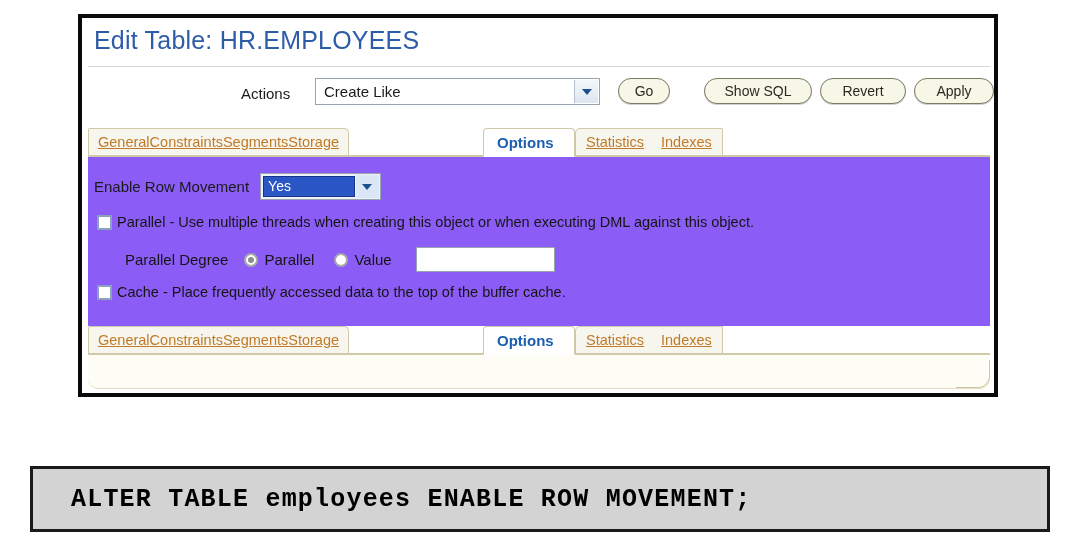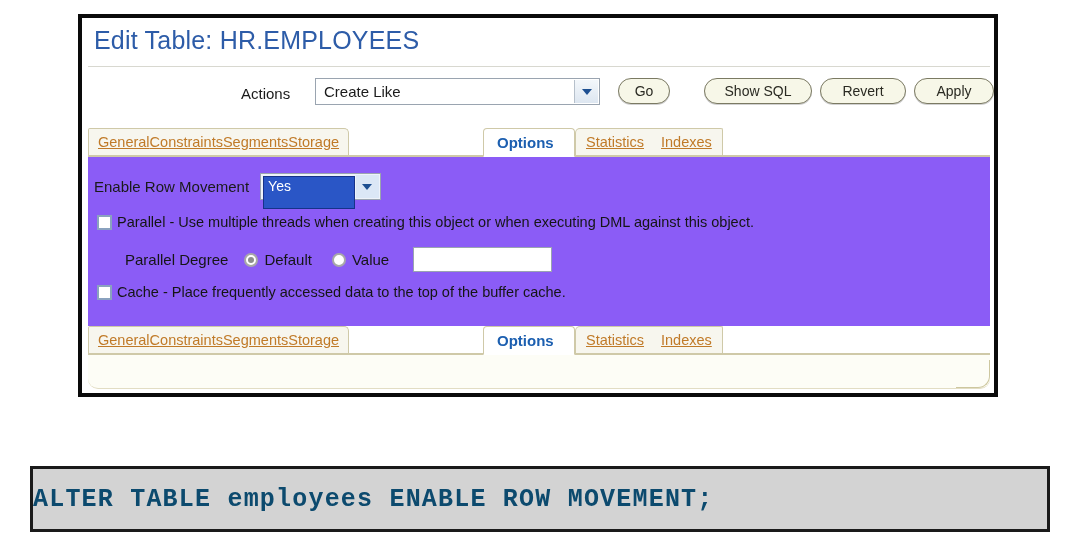--- a/index.html
+++ b/index.html
@@ -233,21 +233,21 @@
     height: 27px;
     border: 1px solid #9aa4b0;
     background: #eef3fa;
     box-sizing: border-box;
   }
   #row-movement-select-field {
     position: absolute;
     left: 2px;
     top: 2px;
     width: 92px;
-    height: 33px;
+    height: 21px;
     background: #2a56c6;
     border: 1px solid #16328a;
     box-sizing: border-box;
     color: #ffffff;
     font-size: 14px;
     line-height: 19px;
     padding-left: 4px;
     white-space: nowrap;
   }
   #row-movement-select-arrow {
@@ -372,26 +372,28 @@
     top: 466px;
     width: 1020px;
     height: 66px;
     background: #d3d3d3;
     border: 3px solid #1a1a1a;
     box-sizing: border-box;
     display: flex;
     align-items: center;
   }
   #sql-text {
+    padding-left: 22px;
     font-family: "Liberation Mono", "DejaVu Sans Mono", monospace;
     font-size: 25px;
     font-weight: bold;
-    color: #0c4a6e;
+    color: #000000;
     letter-spacing: 1.2px;
     white-space: nowrap;
+    margin-left: 16px;
   }
 </style>
 </head>
 <body>
 
 <div id="app-window">
   <div id="window-inner">
 
     <div id="page-title">Edit Table: HR.EMPLOYEES</div>
     <div id="title-rule"></div>
@@ -436,21 +438,21 @@
       </div>
 
       <div class="checkrow" id="row-parallel">
         <span class="cbox"></span>
         <span class="checkrow-label">Parallel - Use multiple threads when creating this object or when executing DML against this object.</span>
       </div>
 
       <div id="row-degree">
         <span id="degree-label">Parallel Degree</span>
         <span class="radio checked"></span>
-        <span class="radio-label">Default</span>
+        <span class="radio-label">Parallel</span>
         <span class="radio"></span>
         <span class="radio-label">Value</span>
         <input id="degree-value-input" type="text" placeholder="" style="">
       </div>
 
       <div class="checkrow" id="row-cache">
         <span class="cbox"></span>
         <span class="checkrow-label">Cache - Place frequently accessed data to the top of the buffer cache.</span>
       </div>
 

